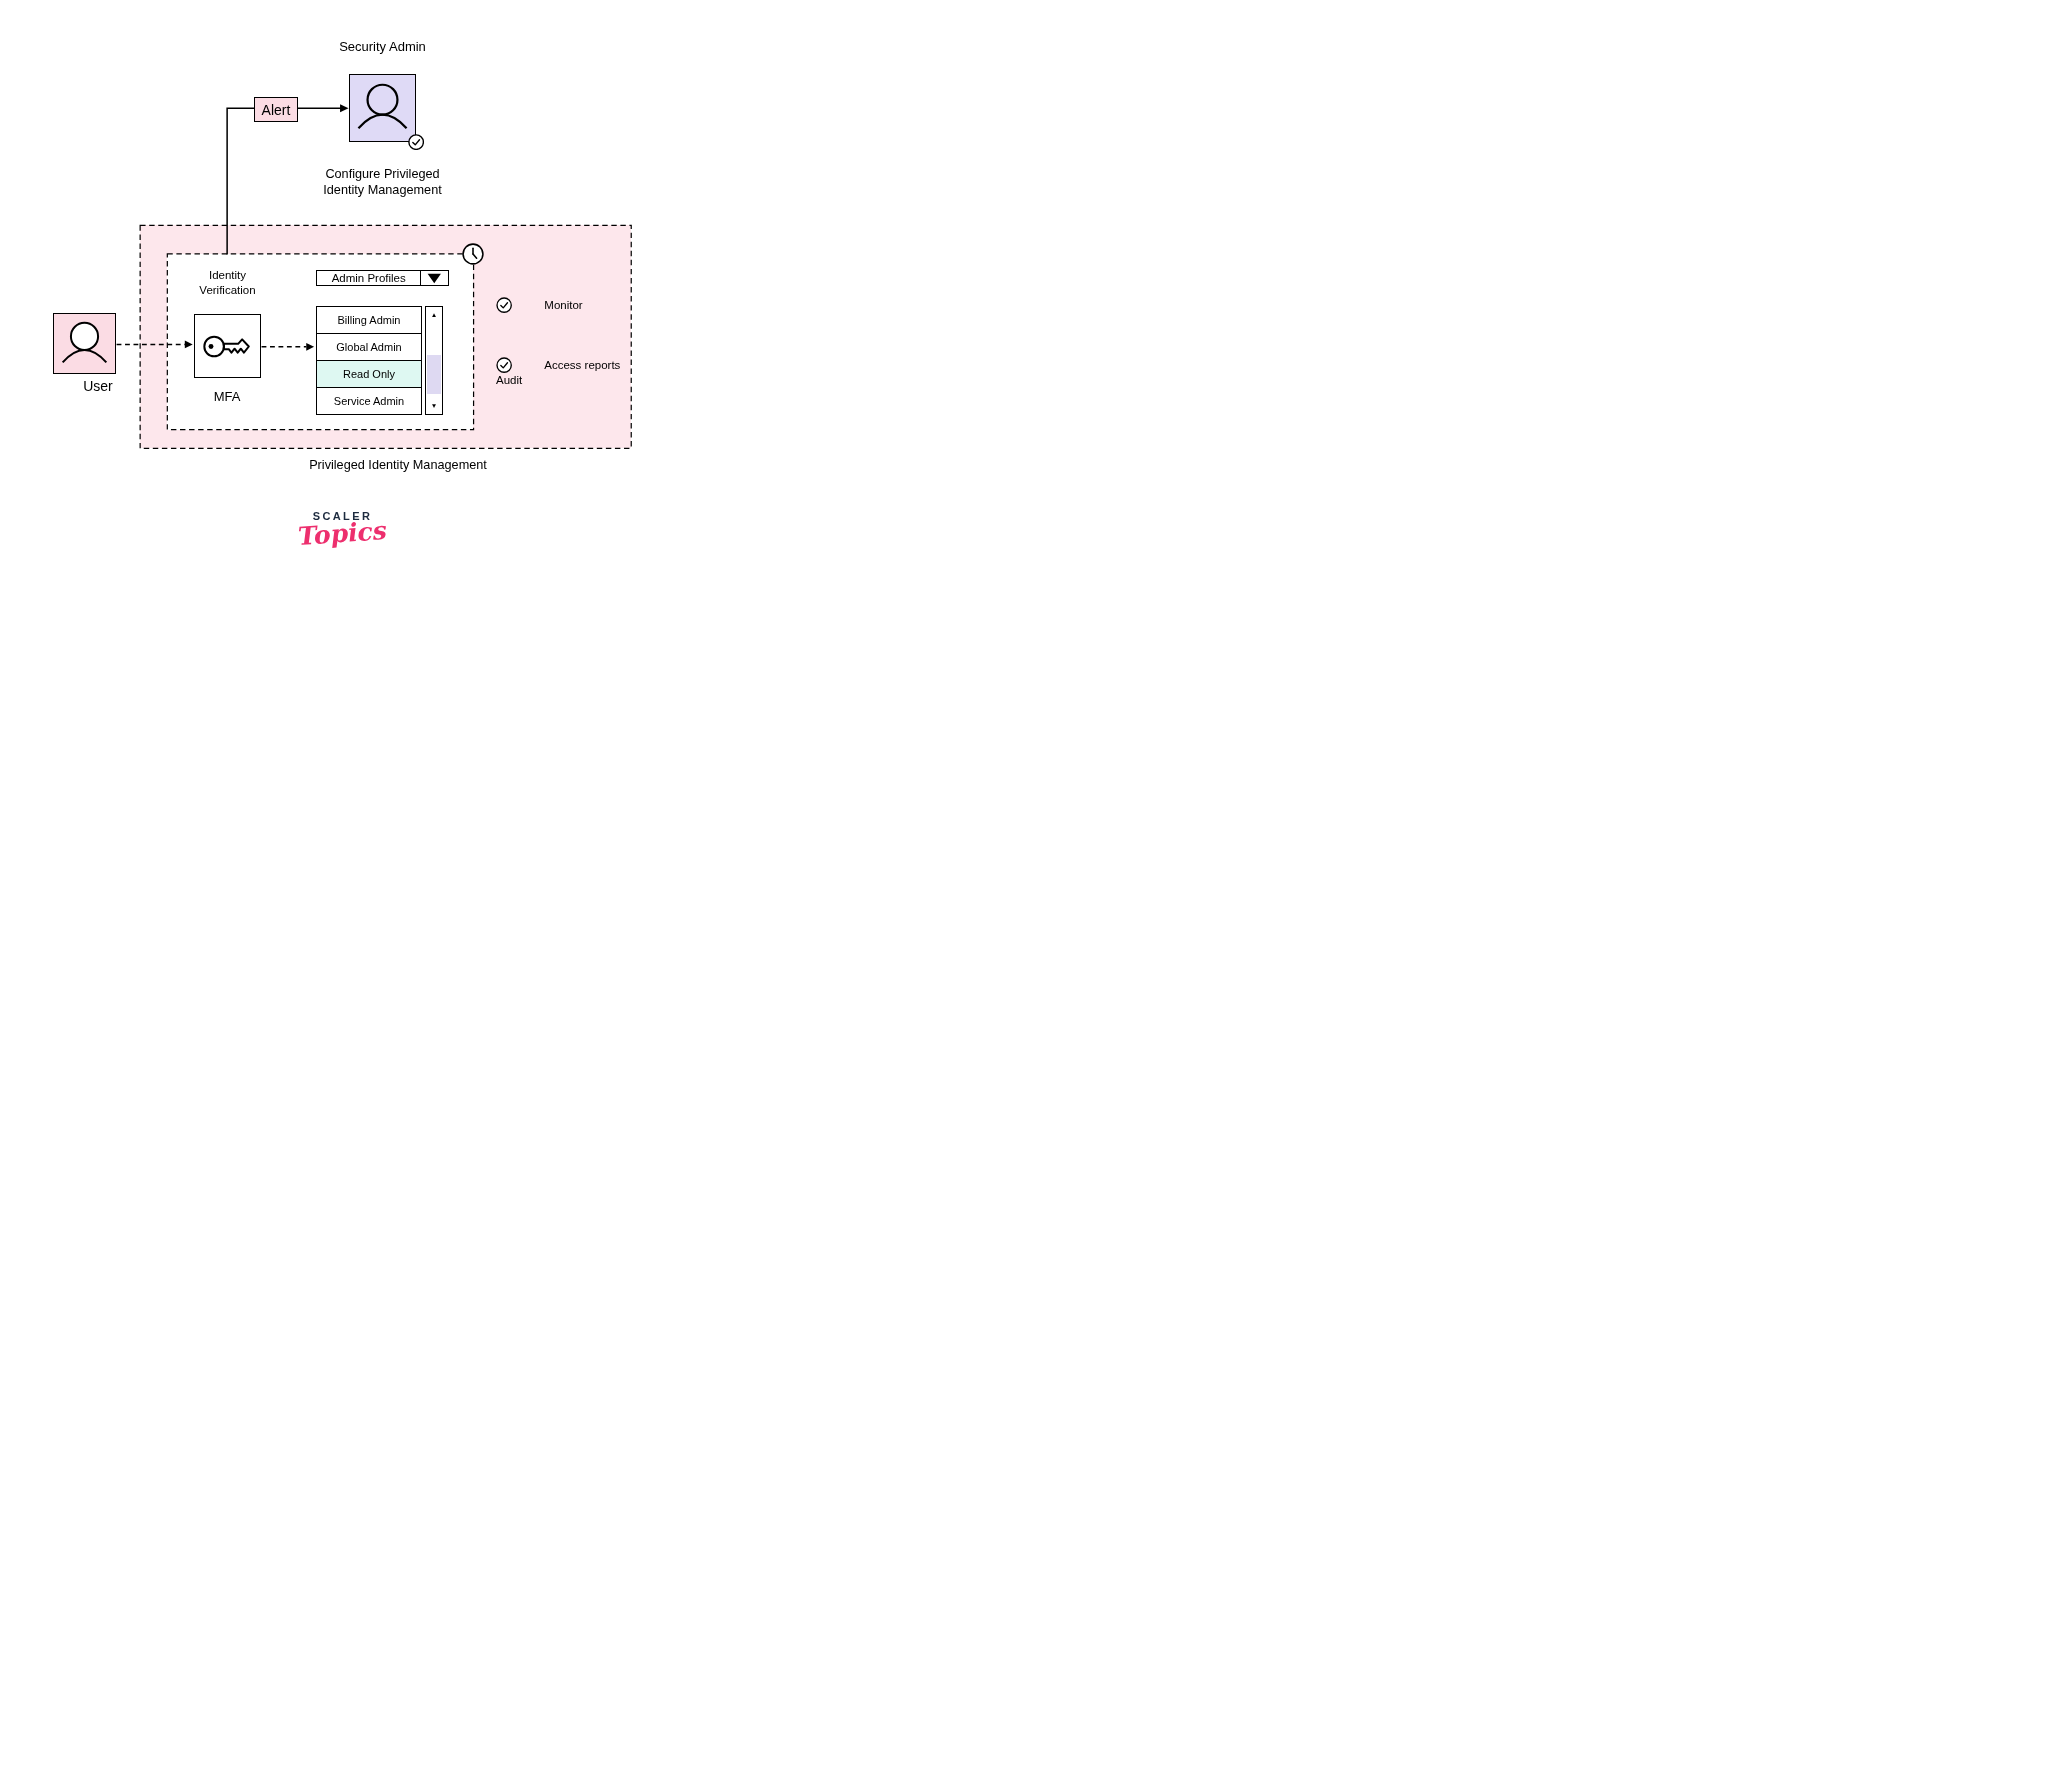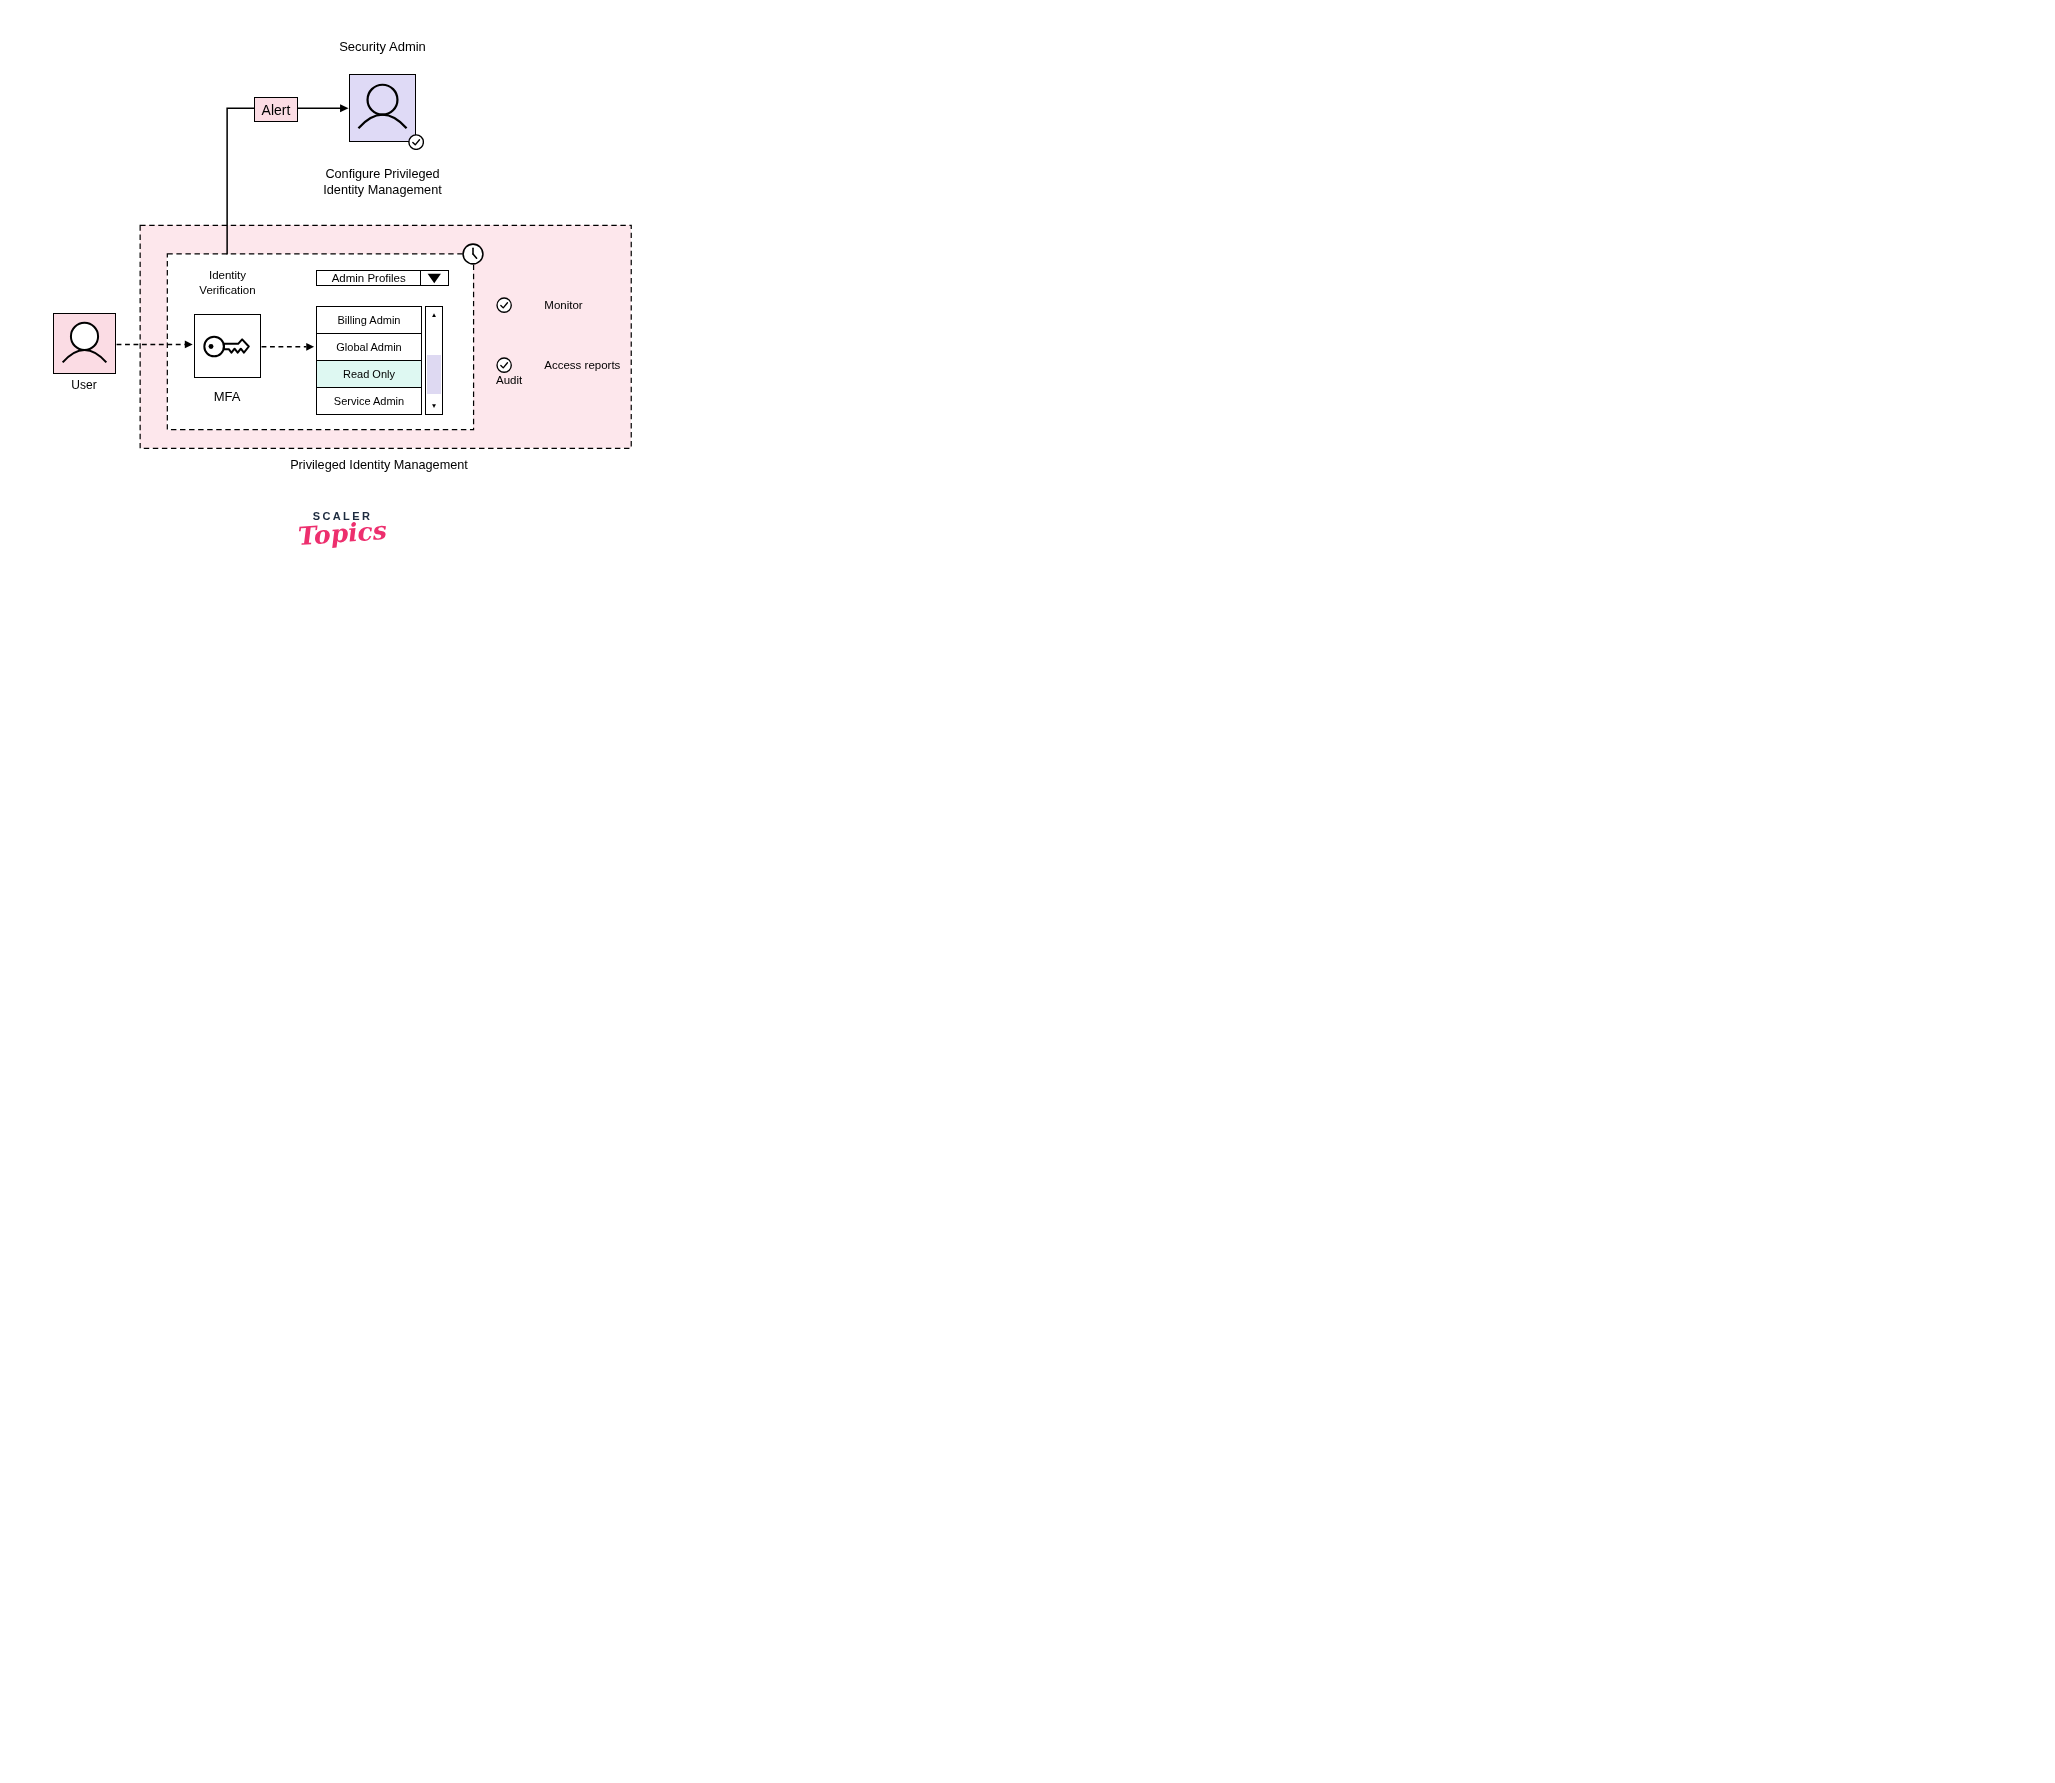--- a/index.html
+++ b/index.html
@@ -23,21 +23,21 @@
   
   .sec-title{left:292px;top:39px;width:181px;font-size:13px;font-weight:400;}
   .sec-box{left:349px;top:74px;width:67px;height:68px;background:var(--lavender);border:1.2px solid var(--line);}
   .badge{left:408px;top:134px;width:16.3px;height:16.3px;}
   .sec-caption{left:292px;top:166px;width:181px;font-size:12.7px;line-height:16.3px;}
 
   .alert-box{left:254px;top:97px;width:44px;height:25px;background:var(--pink-box);border:1.2px solid var(--line);font-size:14px;}
 
   
   .user-box{left:53px;top:313px;width:63px;height:61px;background:var(--pink-box);border:1.2px solid var(--line);}
-  .user-label{left:54px;top:378px;width:60px;font-size:12px;}
+  .user-label{left:68px;top:378px;width:60px;font-size:14px;}
 
   
   .idv-title{left:179px;top:268px;width:97px;font-size:11.5px;line-height:14.5px;}
   .mfa-box{left:194px;top:314px;width:67px;height:64px;background:#fff;border:1.2px solid var(--line);padding:6px 3.6px;}
   .mfa-label{left:197px;top:389px;width:60px;font-size:13px;}
 
   
   .dd-header{left:316px;top:270px;width:133px;height:16px;border:1.2px solid var(--line);background:#fff;display:flex;}
   .dd-label{flex:1 1 auto;display:flex;align-items:center;justify-content:center;font-size:11.5px;border-right:1.2px solid var(--line);}
   .dd-caret{width:26.6px;display:flex;align-items:center;justify-content:center;}
@@ -50,21 +50,21 @@
   .scrollbar{left:425px;top:306px;width:18px;height:109px;border:1.2px solid var(--line);background:#fff;}
   .sb-thumb{position:absolute;left:1.2px;right:1.2px;top:48px;height:39px;background:var(--scroll-thumb);}
   .sb-up,.sb-down{position:absolute;left:0;width:100%;text-align:center;font-size:6.6px;line-height:6.6px;color:#000;}
   .sb-up{top:4.8px;} .sb-down{bottom:4.8px;}
 
   
   .check-item{display:flex;align-items:center;gap:32px;position:absolute;left:496px;height:16.3px;}
   .check-item .lbl{font-size:11.5px;white-space:nowrap;}
 
   
-  .pim-caption{left:258px;top:458px;width:242px;font-size:12.7px;text-align:center;}
+  .pim-caption{left:277px;top:458px;width:242px;font-size:12.7px;text-align:center;}
   .logo-brand{left:282px;top:510px;width:121px;font-size:11px;font-weight:800;letter-spacing:2.4px;color:var(--brand-navy);}
   .logo-product{left:282px;top:519px;width:121px;font-size:25px;color:var(--brand-pink);
     font-family:"DejaVu Serif","Liberation Serif",serif;font-style:italic;font-weight:700;transform:rotate(-4deg);}
   svg{display:block;}
 </style>
 </head>
 <body>
 
 <div id="canvas">
 

